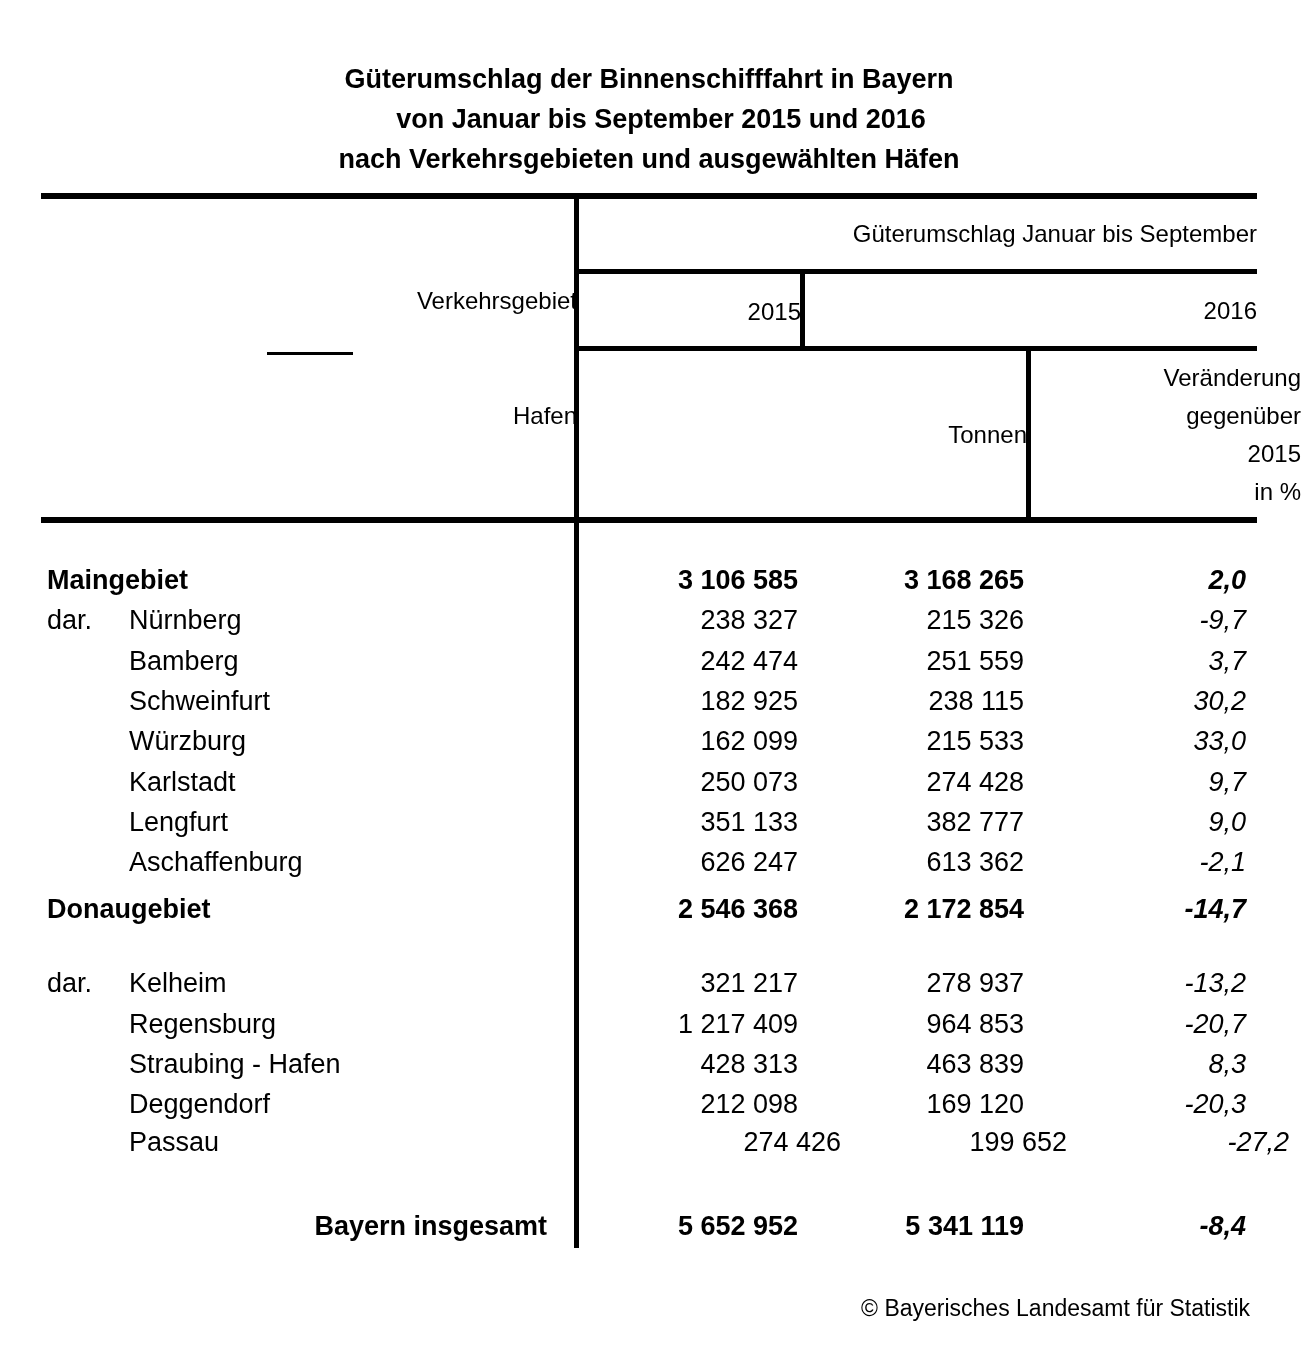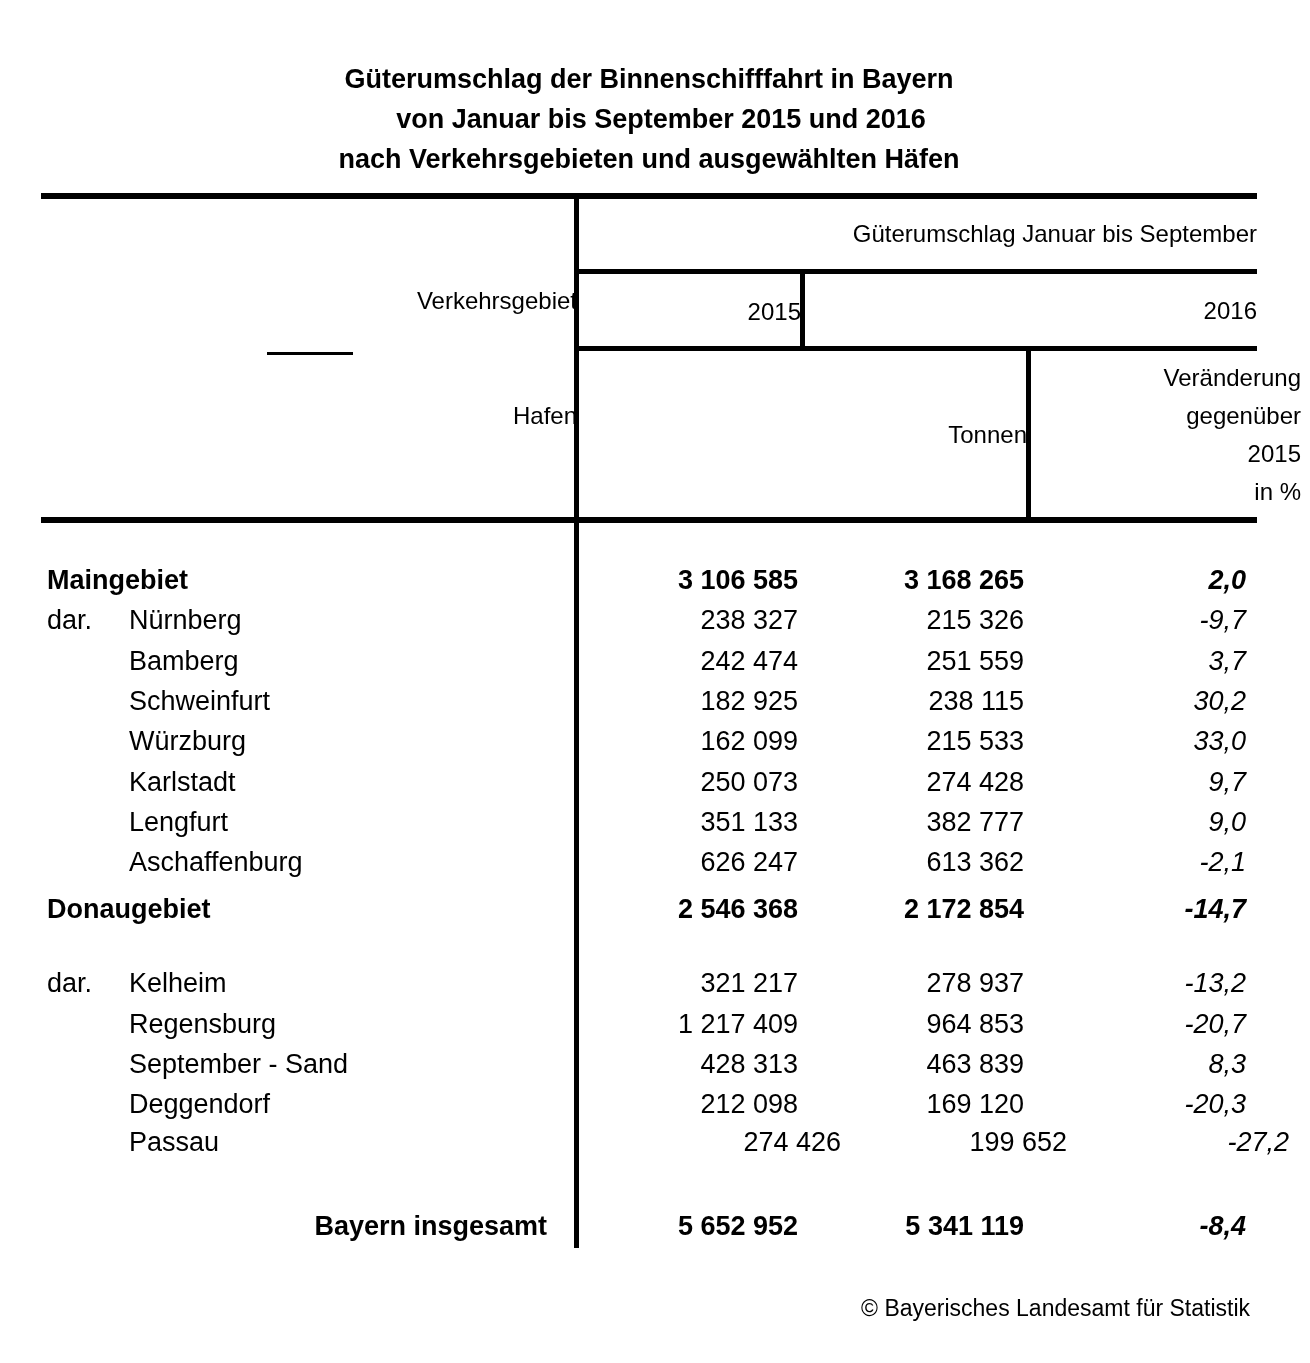--- a/index.html
+++ b/index.html
@@ -116,21 +116,21 @@
   <span class="v2016">278 937</span>
   <span class="vchg">-13,2</span>
 </div>
 <div class="row" style="top:1004px;">
   <span class="name">Regensburg</span>
   <span class="v2015">1 217 409</span>
   <span class="v2016">964 853</span>
   <span class="vchg">-20,7</span>
 </div>
 <div class="row" style="top:1044px;">
-  <span class="name">September - Sand</span>
+  <span class="name">Straubing - Hafen</span>
   <span class="v2015">428 313</span>
   <span class="v2016">463 839</span>
   <span class="vchg">8,3</span>
 </div>
 <div class="row" style="top:1084px;">
   <span class="name">Deggendorf</span>
   <span class="v2015">212 098</span>
   <span class="v2016">169 120</span>
   <span class="vchg">-20,3</span>
 </div>

